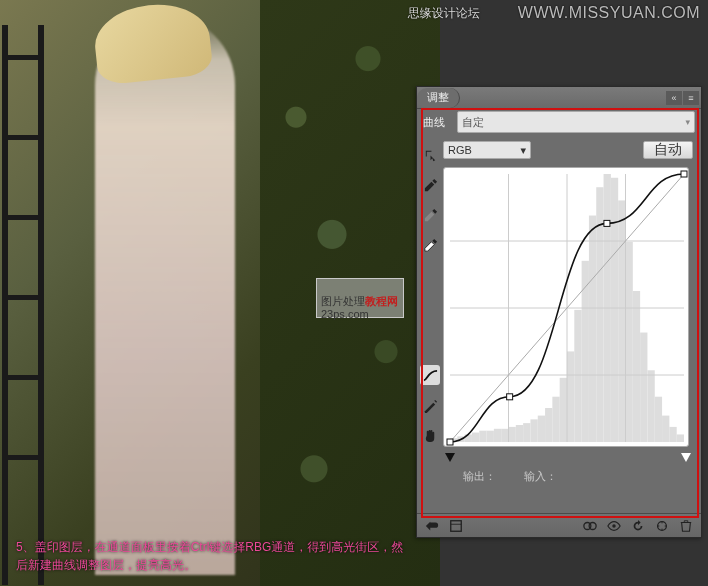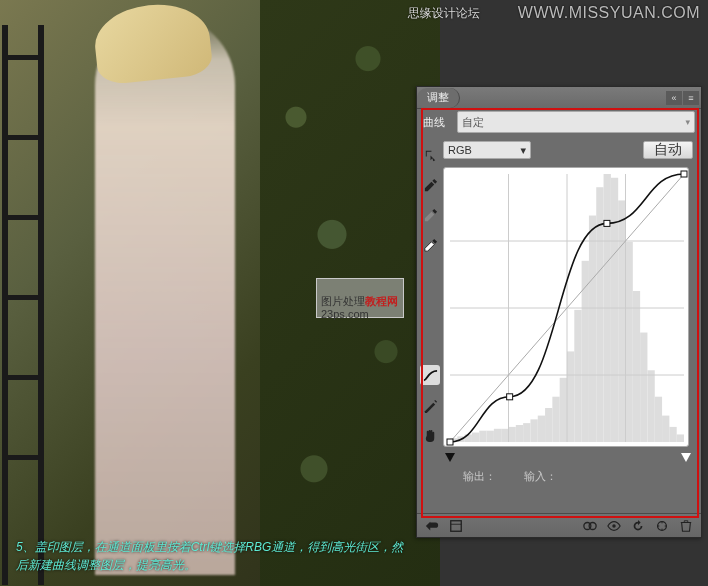--- a/index.html
+++ b/index.html
@@ -44,21 +44,21 @@
 
   .watermark-mid {
     position:absolute; left:316px; top:278px; width:88px; height:40px;
     border:1px solid #c9c9c9; background:rgba(180,180,180,0.6);
     font-size:11px; color:#333; padding:16px 4px; line-height:13px;
   }
   .watermark-mid span.red { color:#c02020; font-weight:bold; }
 
   .caption {
     position:absolute; left:16px; bottom:12px; right:300px;
-    color:#5eead4; font-size:12px; line-height:18px; text-shadow:0 0 3px #000;font-style:italic;
+    color:#ec4899; font-size:12px; line-height:18px; text-shadow:0 0 3px #000;
   }
 
   
   .panel {
     position:absolute; right:6px; top:86px; width:286px; height:452px;
     background:#6d6d6d; border:1px solid #2a2a2a; box-shadow:-1px 1px 4px rgba(0,0,0,0.4);
   }
   .panel-tabbar {
     height:22px; background:linear-gradient(#7a7a7a,#6a6a6a); display:flex;
     align-items:center; border-bottom:1px solid #4a4a4a; font-size:11px;

